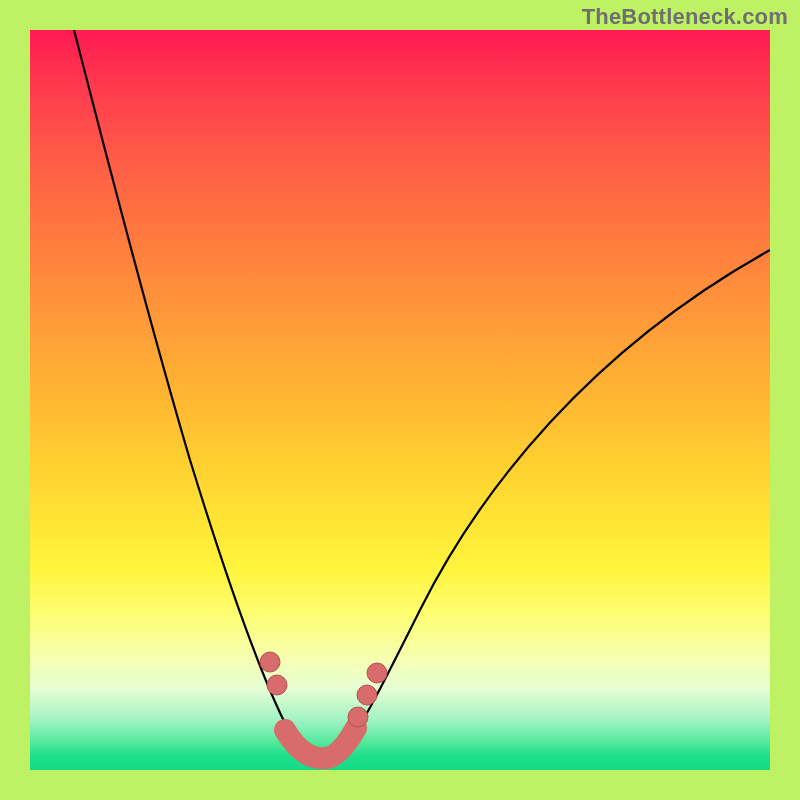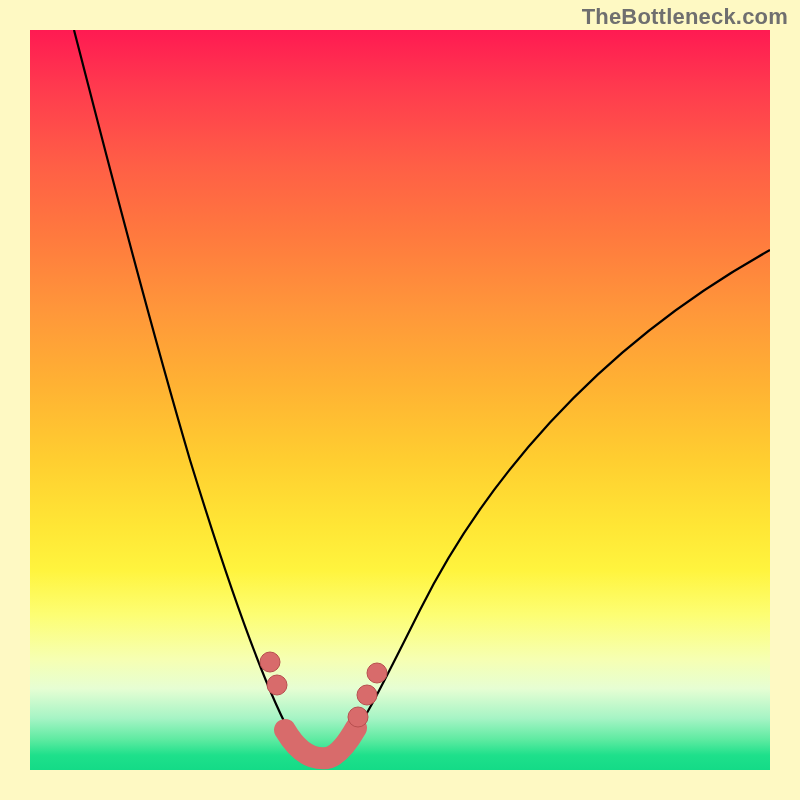--- a/index.html
+++ b/index.html
@@ -9,21 +9,21 @@
     height: 800px;
     background: #000;
     overflow: hidden;
   }
   .frame {
     position: absolute;
     left: 0;
     top: 0;
     width: 800px;
     height: 800px;
-    background: #fef9c3;
+    background: #bef264;
   }
   .plot {
     position: absolute;
     left: 30px;
     top: 30px;
     width: 740px;
     height: 740px;
     background: linear-gradient(
       to bottom,
       #ff1a52 0%,

